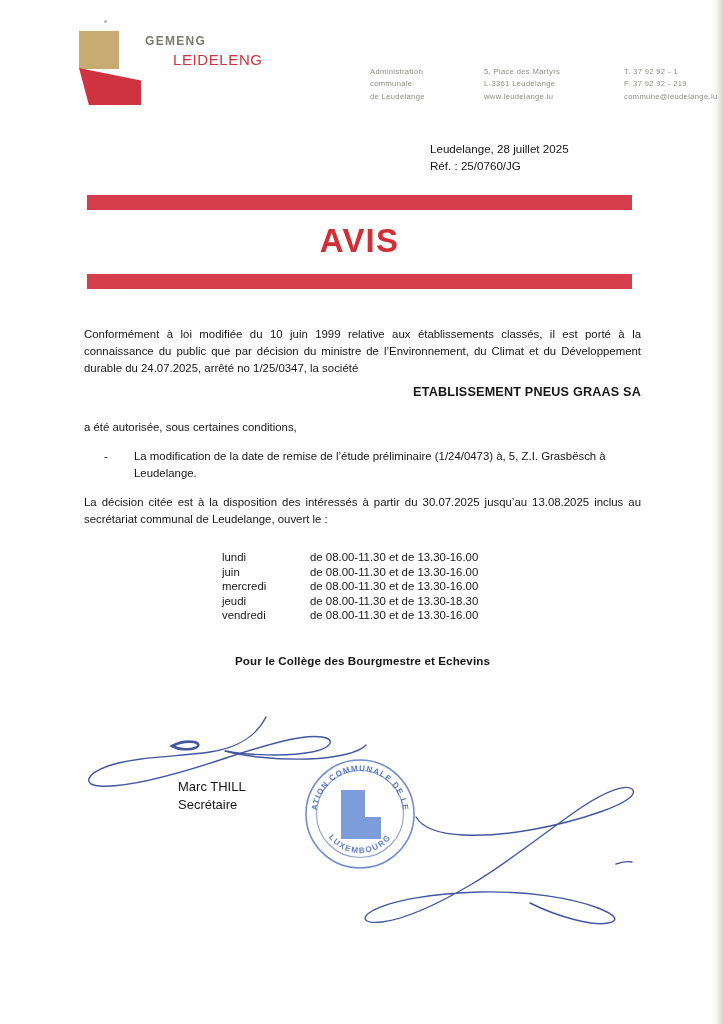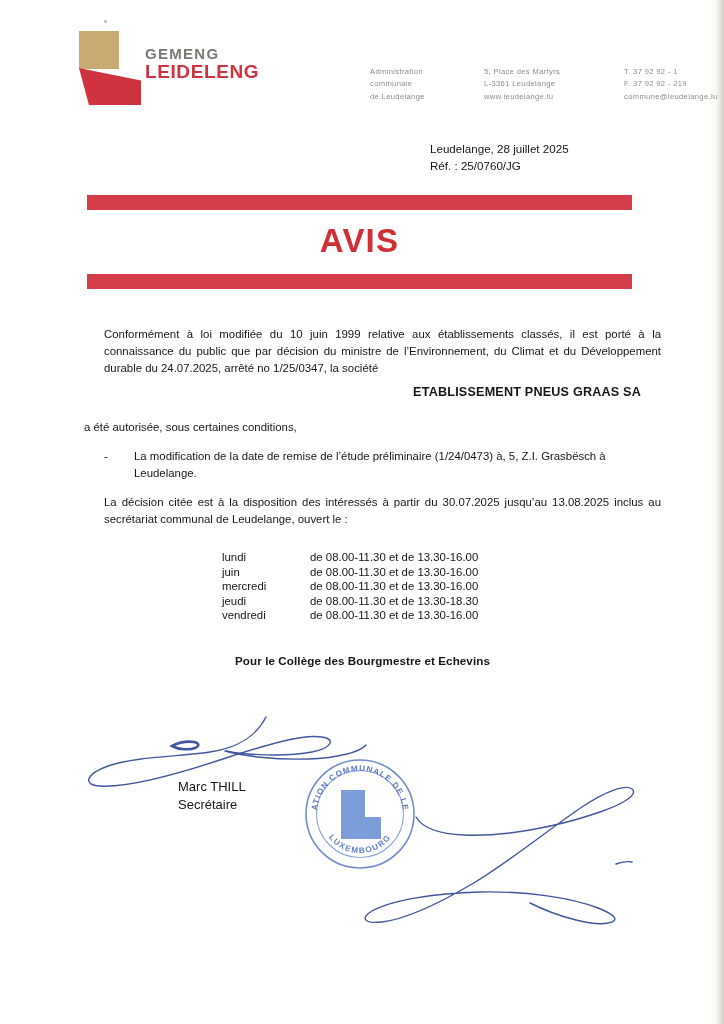--- a/index.html
+++ b/index.html
@@ -72,34 +72,34 @@
     height: 37px;
     background: #cf3340;
     clip-path: polygon(0% 0%, 100% 34%, 100% 100%, 16% 100%);
   }
   .logo-text {
     position: absolute;
     left: 66px;
     top: 5px;
   }
   .logo-gemeng {
-    font-size: 15px;
+    font-size: 12px;
     letter-spacing: 1.3px;
     color: #7a7a72;
     font-weight: 600;
     line-height: 11px;
-    margin-top: 12px;
   }
   .logo-name {
-    font-size: 19px;
+    font-size: 15px;
     letter-spacing: 0.6px;
     color: #cf3340;
-    font-weight: bold;
+    font-weight: normal;
     line-height: 22px;
     margin-top: 2px;
+    margin-left: 28px;
   }
 
   
   .address-block {
     position: absolute;
     left: 370px;
     top: 66px;
     display: flex;
     gap: 32px;
     color: #8d8c86;
@@ -144,21 +144,20 @@
   }
 
   
   .body-text {
     position: absolute;
     left: 84px;
     width: 557px;
     font-size: 11.4px;
     line-height: 17.2px;
     text-align: justify;
-    margin-left: 20px;
   }
   .para-1 { top: 326px; }
   .company {
     position: absolute;
     left: 84px;
     top: 385px;
     width: 557px;
     text-align: right;
     font-size: 12.6px;
     font-weight: bold;

